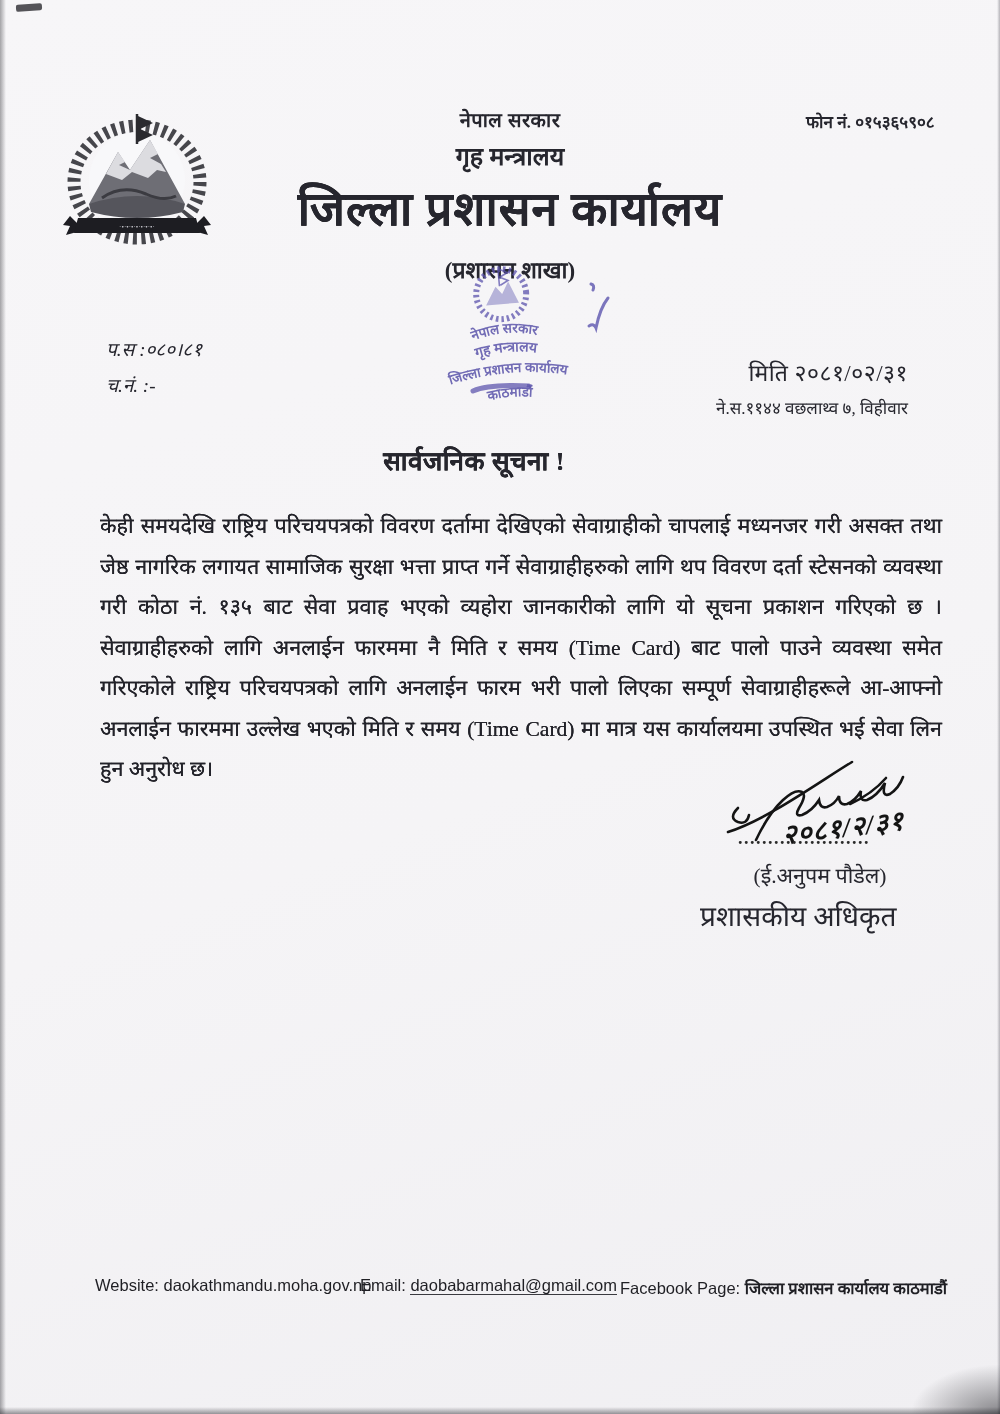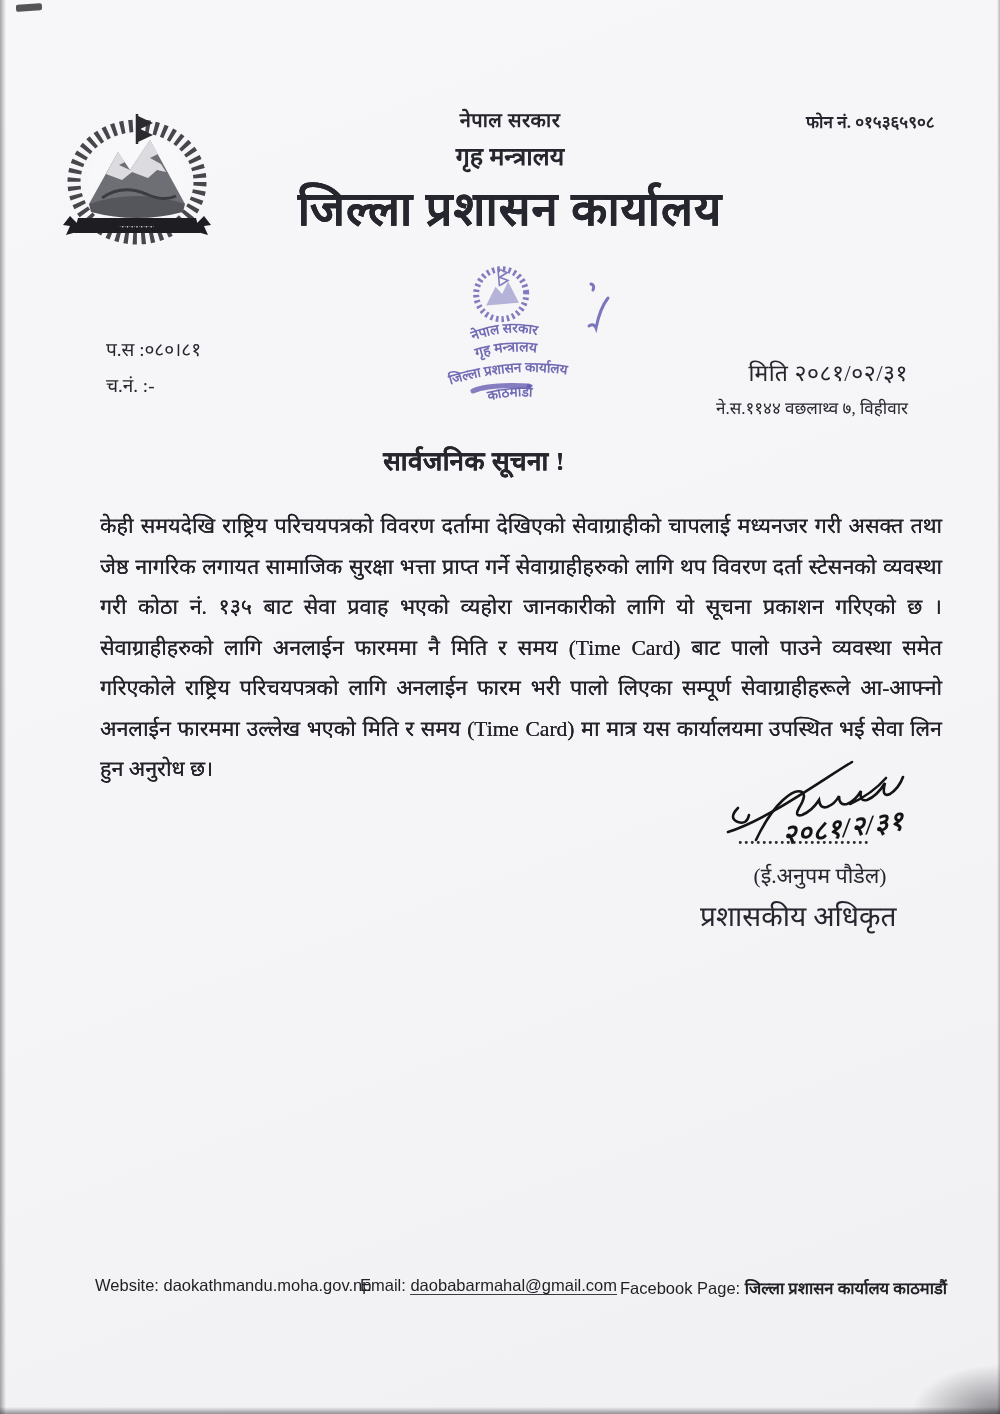--- a/index.html
+++ b/index.html
@@ -30,21 +30,21 @@
   .ministry   { font-size:25px; font-weight:bold; margin-top:5px; }
   .office     { font-size:47px; font-weight:bold; margin-top:3px; letter-spacing:1px;
                 white-space:nowrap; text-shadow:0 0 .6px #111; }
   .branch     { font-size:23px; font-weight:bold; margin-top:14px; }
 
   .phone { position:absolute; left:806px; top:110px; font-size:17px; font-weight:bold; white-space:nowrap; }
 
   .address { position:absolute; left:690px; top:263px; width:220px; text-align:right;
              font-size:19px; font-weight:bold; line-height:25px; }
 
-  .refs { position:absolute; left:106px; top:332px; font-size:19px; line-height:36px; }
+  .refs { position:absolute; left:106px; top:332px; font-size:19px; line-height:36px;font-style:italic; }
 
   .dates { position:absolute; left:660px; top:328px; width:248px; text-align:right; }
   .date-bs { font-size:23px; letter-spacing:.5px;margin-top:28px; }
   .date-ns { font-size:17px; margin-top:8px; }
 
   .stamp { position:absolute; left:416px; top:260px; transform:rotate(-5deg); opacity:.92; }
   .stamp-tick { position:absolute; left:585px; top:282px; }
   .stamp-dash { position:absolute; left:470px; top:382px; }
 
   .notice-title { position:absolute; left:0; width:948px; top:442px; text-align:center;
@@ -103,20 +103,21 @@
       <path d="M142 104 l7 9 -7 1 4 9 -18 -5 Z" fill="#1d1d22"></path>
       <path d="M16 106 L134 106 L138 121 L12 121 Z" fill="#1d1d22"></path>
       <text x="75" y="117" font-size="7" fill="#cfcfd6" text-anchor="middle">·•·•·•·•·•·•·•·</text>
     </svg>
   </div>
 
   <div class="head-center">
     <div class="gov-line">नेपाल सरकार</div>
     <div class="ministry">गृह मन्त्रालय</div>
     <div class="office">जिल्ला प्रशासन कार्यालय</div>
+    <div class="branch">(प्रशासन शाखा)</div>
   </div>
 
   <div class="phone">फोन नं. ०१५३६५९०८</div>
 
 
   <div class="stamp">
     <svg width="178" height="152" viewBox="0 0 178 152">
       <g opacity="0.82">
         <circle cx="89" cy="34" r="25" fill="none" stroke="#5d55ae" stroke-width="6" stroke-dasharray="2.5 3"></circle>
         <path d="M73 44 L84 26 L90 34 L97 22 L106 44 Z" fill="#5d55ae" fill-opacity="0.55"></path>

